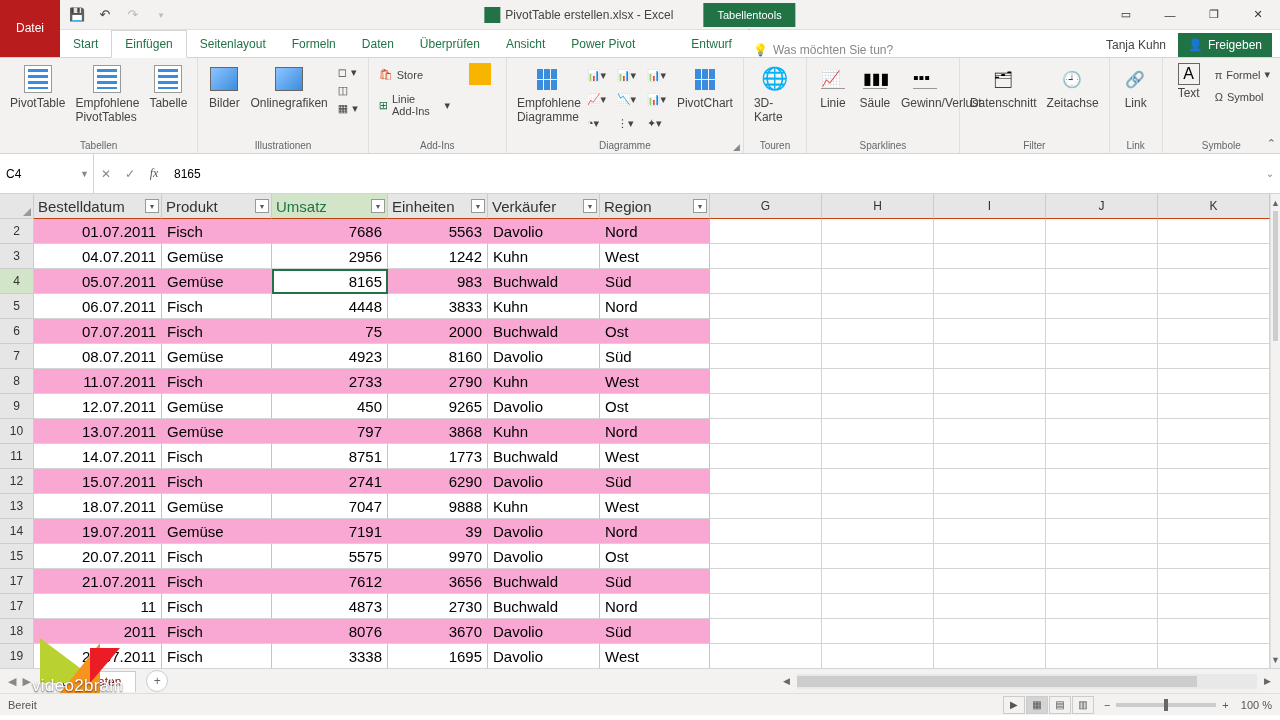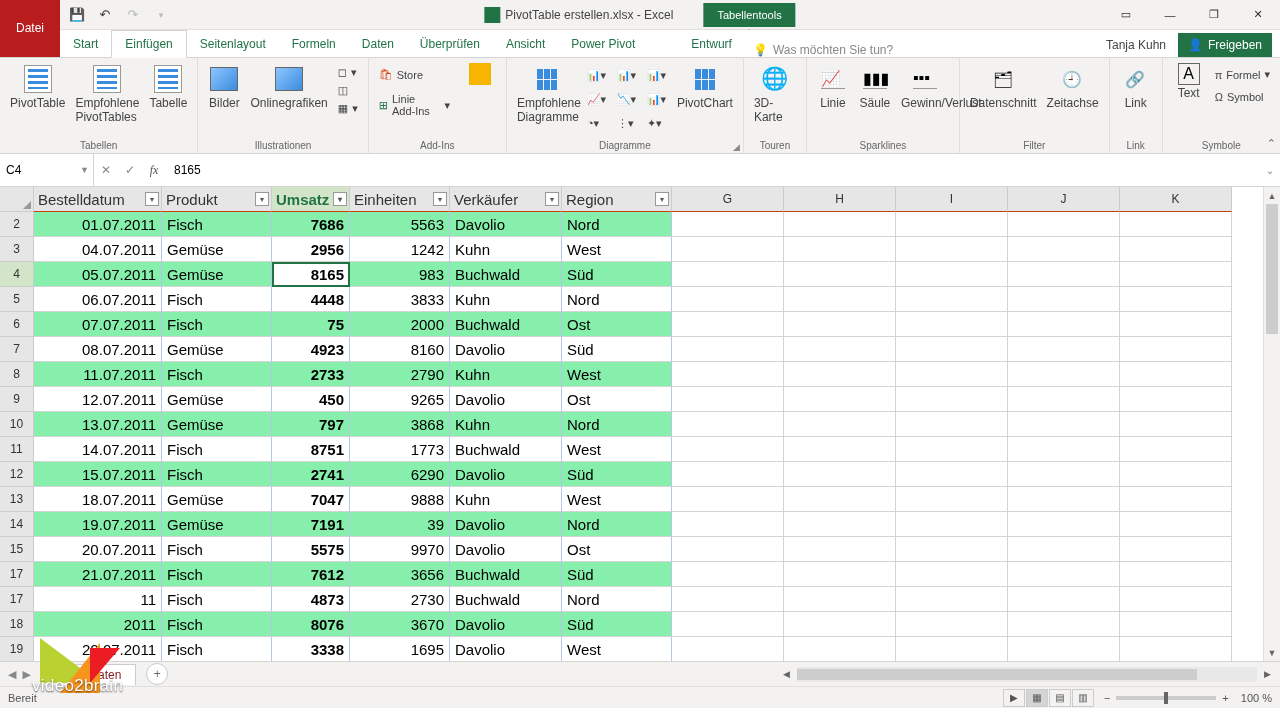--- a/index.html
+++ b/index.html
@@ -45,21 +45,21 @@
 .ricon-pv { width: 28px; height: 28px; background: #fff; border: 1px solid #999; position: relative;}
 .ricon-pv::after{content:'';position:absolute;left:3px;top:3px;right:3px;bottom:3px;background:repeating-linear-gradient(#3a8dde 0 3px, transparent 3px 6px);}
 .ricon-chart { display: grid; grid-template-columns: repeat(3,6px); grid-template-rows: repeat(2,10px); gap: 1px; }
 .ricon-chart span { background: #3a8dde; }
 .ricon-spark { width: 24px; height: 20px; border-bottom: 1px solid #999; position: relative;}
 .rsmallcol { display: flex; flex-direction: column; gap: 1px; }
 .dlg-launch { position: absolute; right: 3px; bottom: 1px; font-size: 9px; color: #888; }
 .ribbon-collapse { position: absolute; right: 4px; bottom: 3px; font-size: 11px; color: #666; cursor: pointer;}
 
 
-.fbar { height: 33px; display: flex; border-bottom: 1px solid #d4d4d4; align-items: stretch; }
+.fbar { height: 40px; display: flex; border-bottom: 1px solid #d4d4d4; align-items: stretch; }
 .namebox { width: 94px; border-right: 1px solid #d4d4d4; display: flex; align-items: center; padding: 0 6px; font-size: 12px; position: relative; background: #fff; }
 .namebox .dd { position: absolute; right: 4px; color: #888; font-size: 9px; }
 .fbtns { display: flex; align-items: center; }
 .fbtn { width: 24px; display: flex; align-items: center; justify-content: center; color: #888; font-size: 12px; }
 .fbtn.fx { font-style: italic; font-family: 'Times New Roman', serif; color: #555;}
 .formula-input { flex: 1; padding: 0 8px; font-size: 12px; display: flex; align-items: center; }
 .fbar-expand { width: 20px; display:flex; align-items:center; justify-content:center; color:#888; font-size: 10px;}
 
 
 .sheet { position: relative; height: 474px; overflow: hidden; display: flex; }
@@ -68,21 +68,21 @@
 .corner { width: 34px; background: #e6e6e6; border-right: 1px solid #ccc; border-bottom: 1px solid #ccc; position:relative;}
 .corner::after{content:'';position:absolute;right:2px;bottom:2px;border-left:8px solid transparent;border-bottom:8px solid #999;}
 .colhdr { background: #e6e6e6; border-right: 1px solid #ccc; border-bottom: 1px solid #c2410c; display: flex; align-items: center; justify-content: center; font-size: 12px; color: #333; position: relative;}
 .colhdr.table { background: #e6e6e6; justify-content: flex-start; padding: 0 4px; font-size: 15px; }
 .colhdr .filter { position: absolute; right: 2px; width: 14px; height: 14px; border: 1px solid #999; background: #fff; font-size: 8px; display:flex; align-items:center; justify-content:center; color:#555;}
 .row { display: flex; height: 25px; }
 .rowhdr { width: 34px; background: #e6e6e6; border-right: 1px solid #ccc; border-bottom: 1px solid #ccc; display: flex; align-items: center; justify-content: center; font-size: 12px; color: #333;}
 .rowhdr.active { background: #d3e5c8; }
 .cell { border-right: 1px solid #d4d4d4; border-bottom: 1px solid #d4d4d4; padding: 3px 5px; font-size: 15px; color: #000; display: flex; align-items: center; overflow: hidden;}
 .cell.num { justify-content: flex-end; }
-.row.band .cell.tbl { background: #86efac; }
+.row.band .cell.tbl { background: #f9a8d4; }
 .row .cell.tbl { background: #fff; }
 .row.band .cell.tbl:not(:last-child){ border-right: 1px solid #b4c6e7;}
 .row .cell.tbl:not(:last-child){ border-right: 1px solid #b4c6e7;}
 .cell.sel { outline: 2px solid #217346; outline-offset: -2px; background: #fff !important; position: relative; z-index: 2;}
 .colhdr.active-col { background: #d3e5c8; }
 .colhdr.umsatz { color: #217346; }
 
 .vscroll { width: 17px; background: #f3f2f1; border-left: 1px solid #e1dfdd; display:flex; flex-direction:column;}
 .vscroll .arrow { height: 17px; display:flex;align-items:center;justify-content:center;font-size:9px;color:#666;}
 .vscroll .track { flex:1; position:relative;}
@@ -110,21 +110,21 @@
 
 
 .watermark { position: absolute; left: 40px; bottom: 22px; z-index: 50; pointer-events: none;}
 .wm-shape { width: 90px; height: 60px; position:relative;}
 .wm-shape div { position:absolute; }
 .wm1 { border-left: 0 solid transparent; border-right: 60px solid transparent; border-bottom: 45px solid #b9d232; left: 0; top: 0;}
 .wm2 { border-left: 40px solid transparent; border-right: 0 solid transparent; border-bottom: 50px solid #f7941d; left: 20px; top: 5px;}
 .wm3 { border-left: 0 solid transparent; border-right: 30px solid transparent; border-top: 35px solid #ec1c24; left: 50px; top: 10px;}
 .wm-text { color: #fff; font-size: 17px; font-weight: 300; text-shadow: 0 1px 2px rgba(0,0,0,0.7); position:absolute; bottom: 2px; left: -8px; letter-spacing: 0.3px;}
 
-.col-A{width:128px;} .col-B{width:110px;} .col-C{width:78px;font-weight:bold;} .col-D{width:100px;} .col-E{width:112px;} .col-F{width:110px;}
+.col-A{width:128px;} .col-B{width:110px;} .col-C{width:116px;} .col-D{width:100px;} .col-E{width:112px;} .col-F{width:110px;}
 .col-G,.col-H,.col-I,.col-J,.col-K{width:112px;}
 </style>
 </head>
 <body>
 
 <div class="titlebar">
   <div class="qat">
     <div class="qat-btn">🗋</div>
     <div class="qat-btn">📂</div>
     <div class="qat-btn">💾</div>

